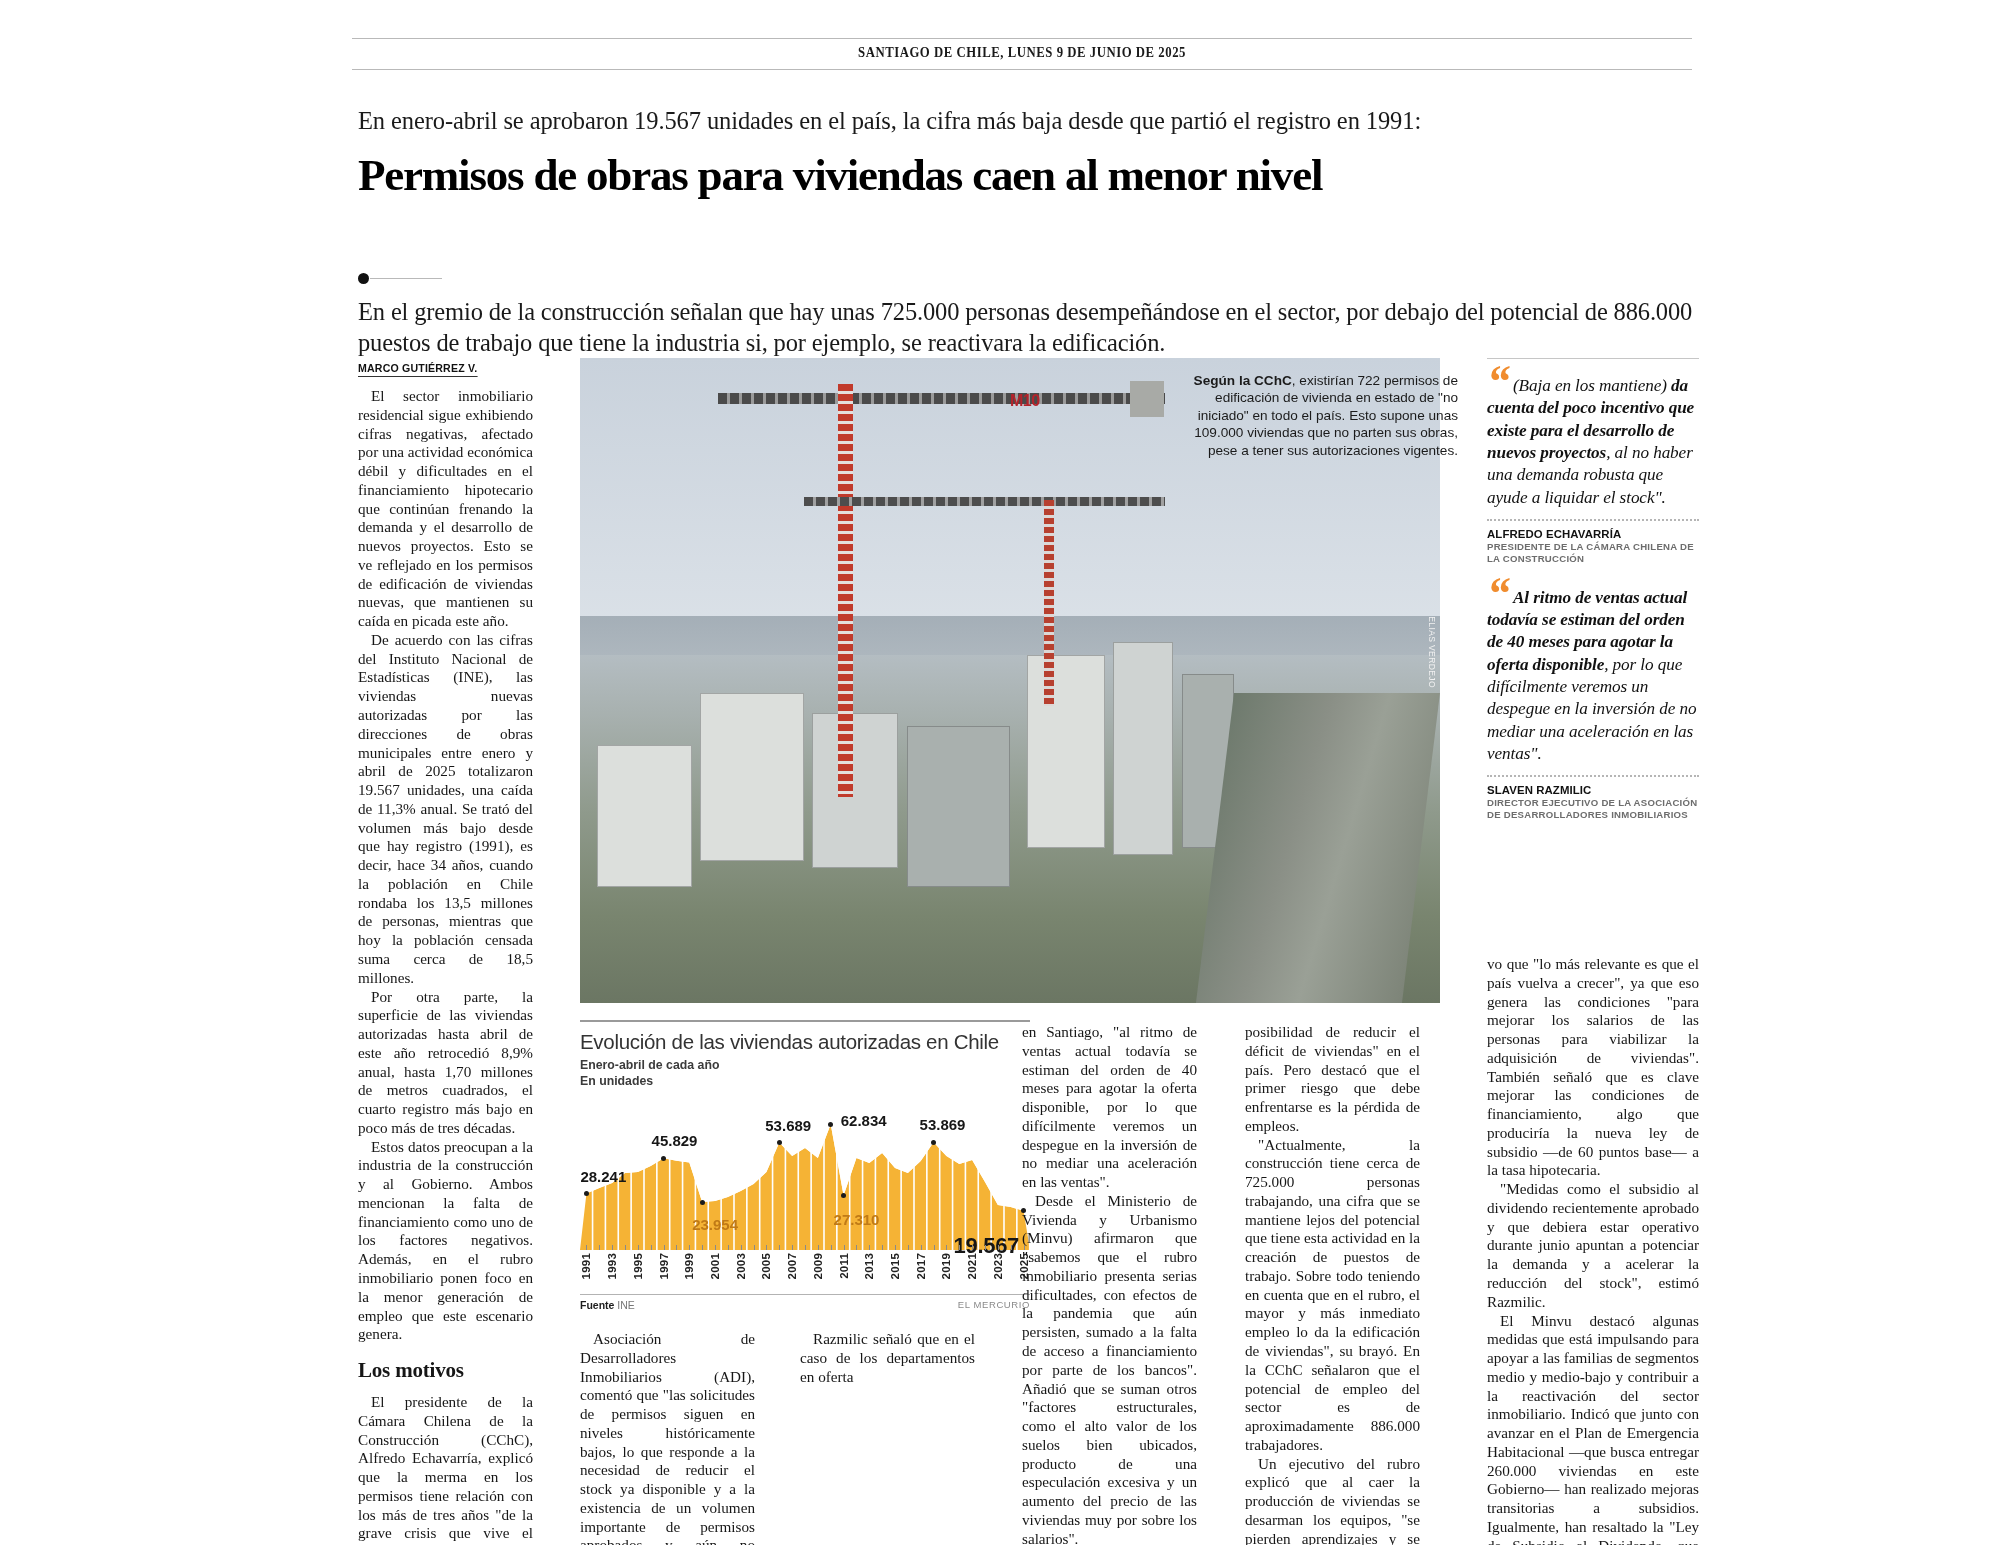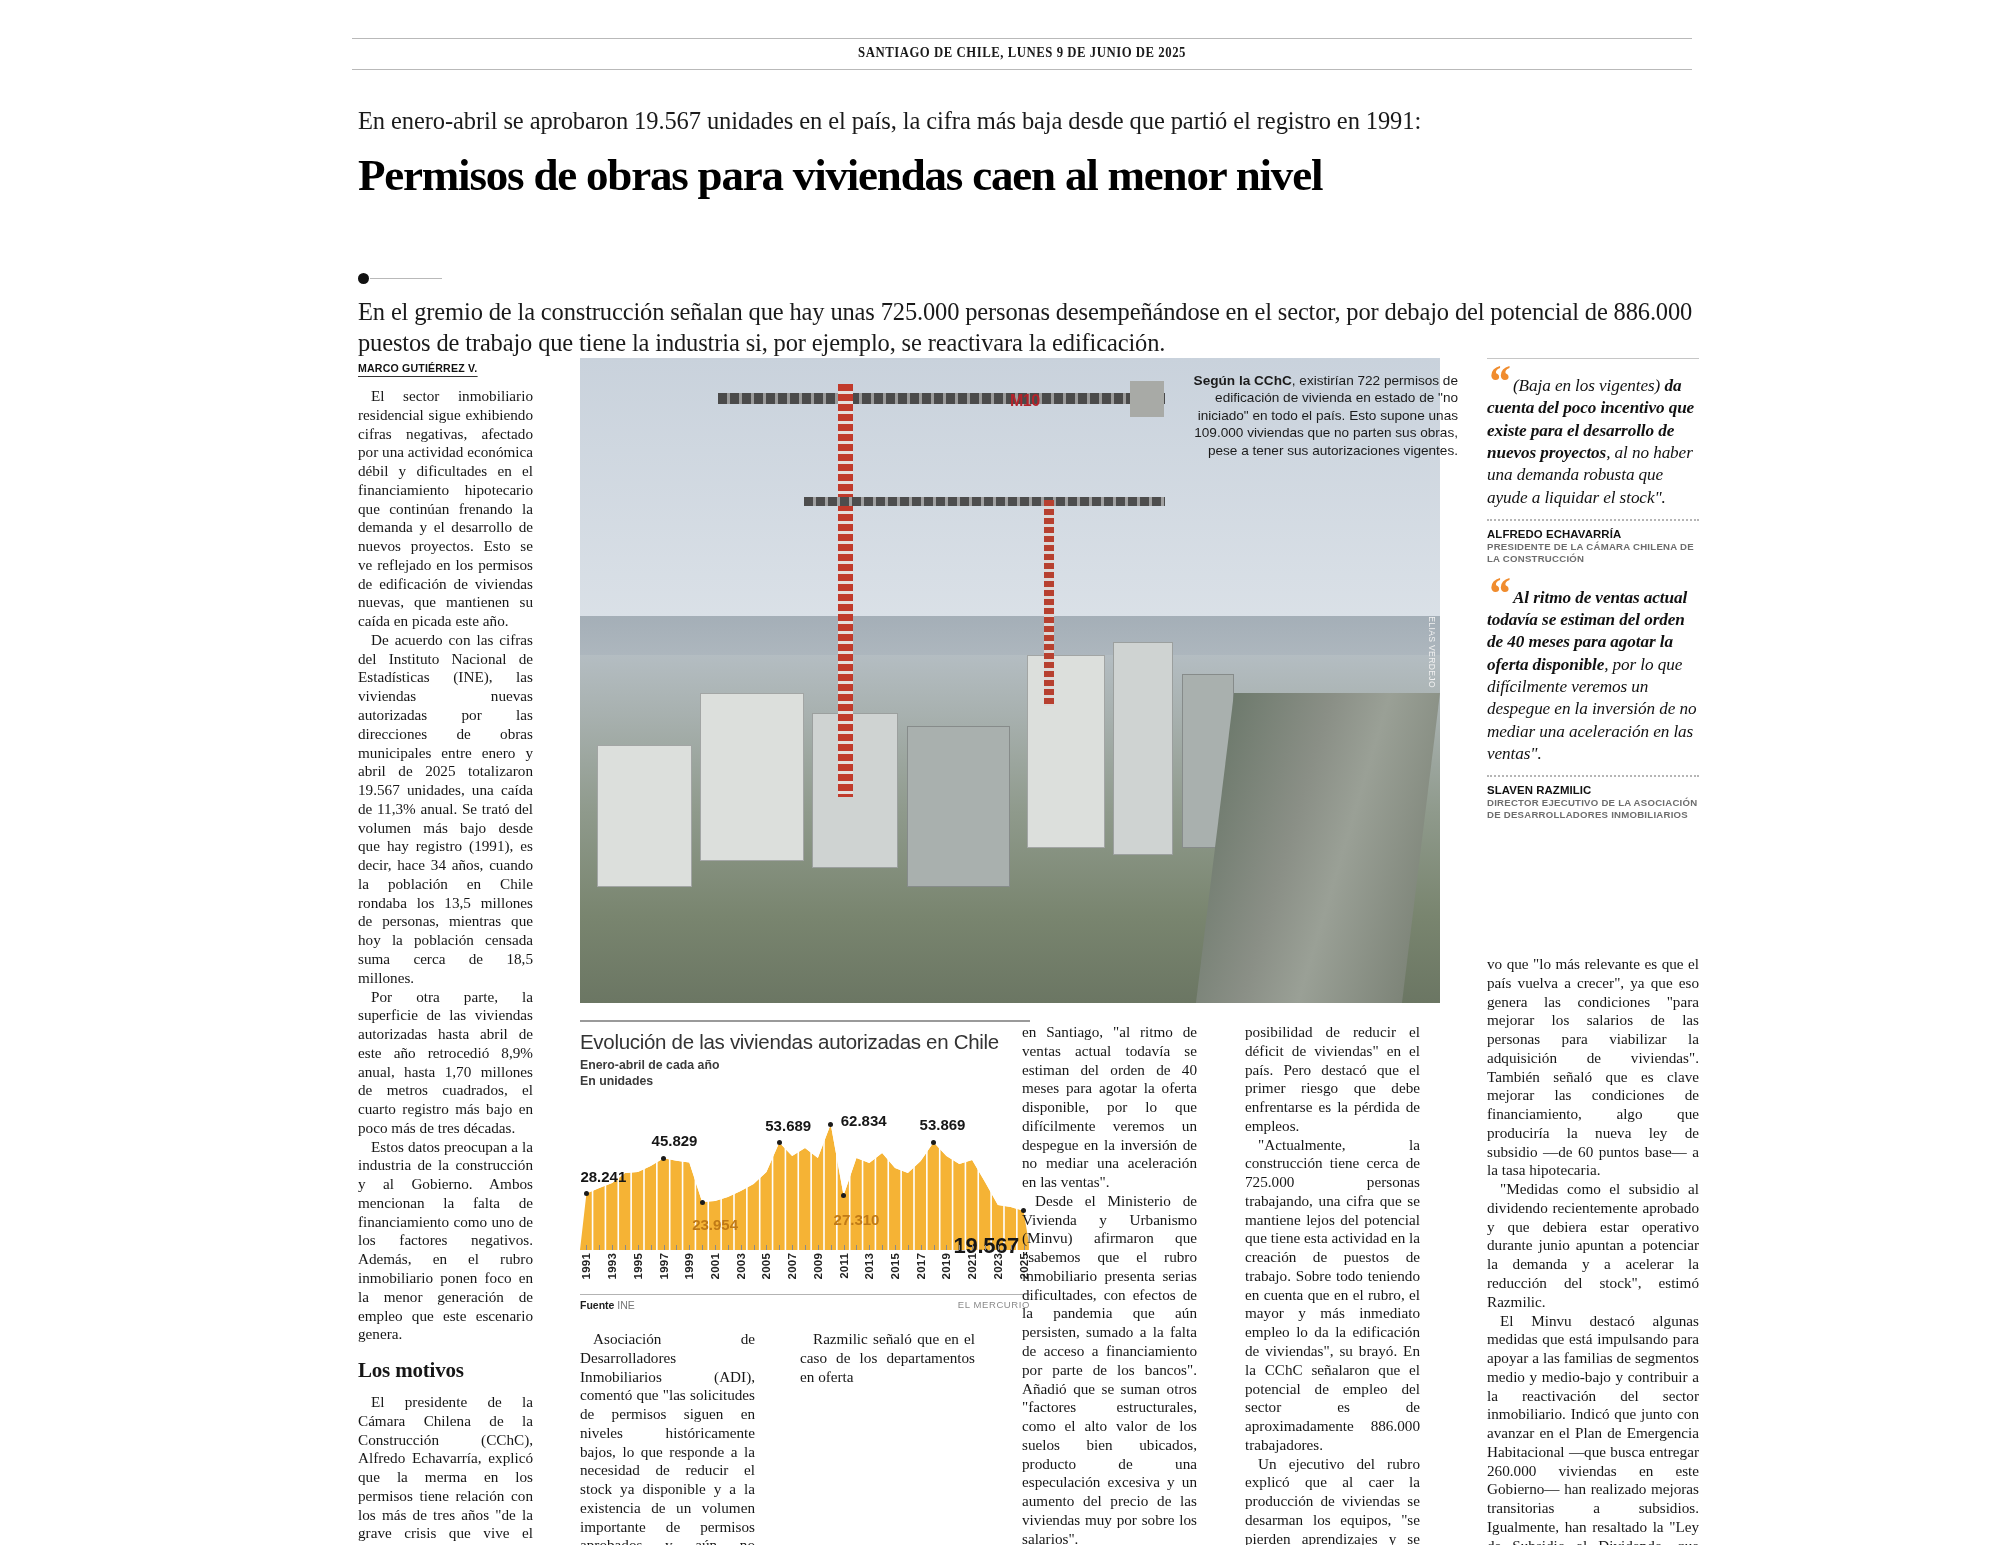--- a/index.html
+++ b/index.html
@@ -234,21 +234,21 @@
 
   <div class="photo-caption">
     <b>Según la CChC</b><span>, existirían 722 permisos de edificación de vivienda en estado de "no iniciado" en todo el país. Esto supone unas 109.000 viviendas que no parten sus obras, pese a tener sus autorizaciones vigentes.</span>
   </div>
 
   <div class="rail">
     <div class="rail-rule"></div>
 
     <div style="margin-top:10px;">
       <div class="quote-body">
-        <span class="quote-mark">“</span><span>(Baja en los vigentes) </span><b>da cuenta del poco incentivo que existe para el desarrollo de nuevos proyectos</b><span>, al no haber una demanda robusta que ayude a liquidar el stock".</span>
+        <span class="quote-mark">“</span><span>(Baja en los mantiene) </span><b>da cuenta del poco incentivo que existe para el desarrollo de nuevos proyectos</b><span>, al no haber una demanda robusta que ayude a liquidar el stock".</span>
       </div>
       <div class="dotrule"></div>
       <div class="q-name">ALFREDO ECHAVARRÍA</div>
       <div class="q-role">PRESIDENTE DE LA CÁMARA CHILENA DE LA CONSTRUCCIÓN</div>
     </div>
 
     <div class="rail-gap"></div>
 
     <div>
       <div class="quote-body">

